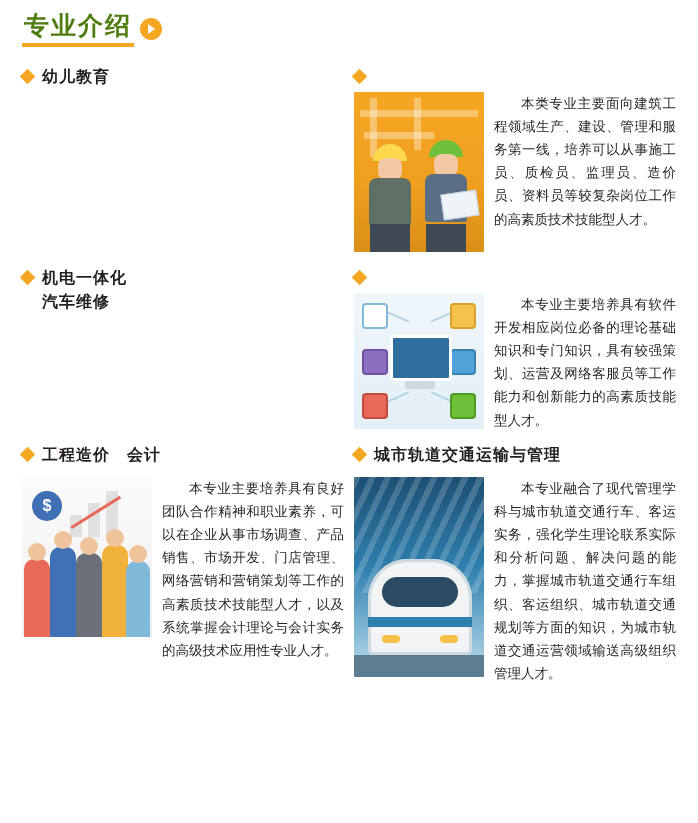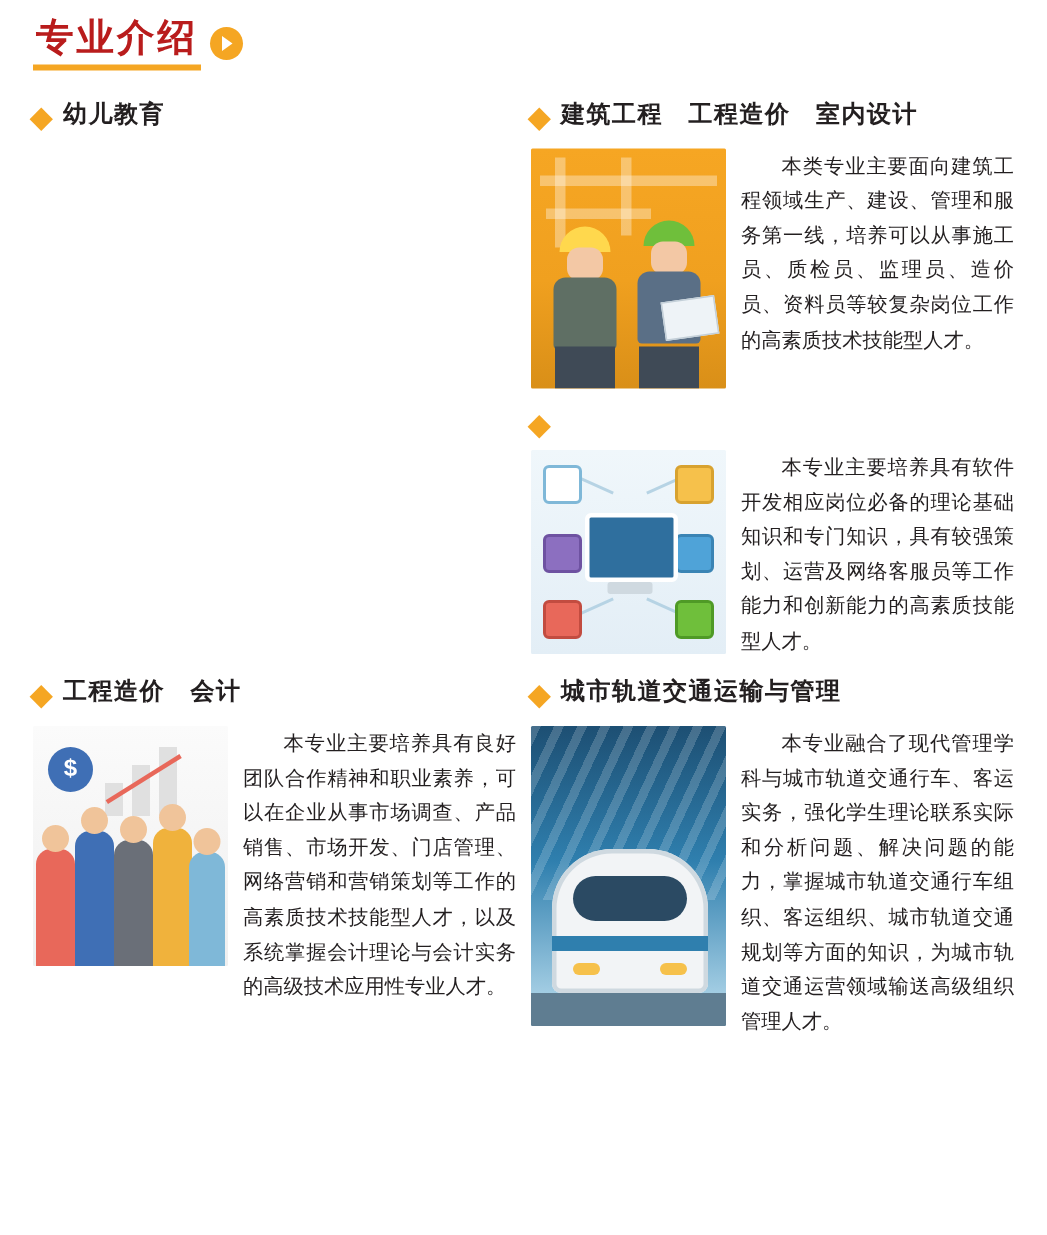--- a/index.html
+++ b/index.html
@@ -26,21 +26,21 @@
   .page-header {
     display: flex;
     align-items: center;
     margin-top: 12px;
     margin-bottom: 18px;
   }
   .header-title {
     font-size: 25px;
     font-weight: bold;
     letter-spacing: 2px;
-    color: #b91c1c;
+    color: #4d7c0f;
     border-bottom: 4px solid #f5a623;
     padding: 0 2px 3px 2px;
     line-height: 1.1;
   }
   .header-arrow {
     margin-left: 6px;
     width: 22px;
     height: 22px;
     border-radius: 50%;
     background: #f5a623;
@@ -59,21 +59,21 @@
   }
   .cell {
     position: relative;
   }
   .cell-inner {
     padding-bottom: 10px;
   }
 
   .prog-title {
     display: flex;
-    align-items: center;
+    align-items: flex-start;
     margin-bottom: 10px;
   }
   .diamond {
     width: 11px;
     height: 11px;
     background: #f5a623;
     transform: rotate(45deg);
     margin-top: 6px;
     margin-right: 9px;
     flex: 0 0 auto;
@@ -233,21 +233,20 @@
           <span class="diamond"></span>
           <span class="prog-title-text">幼儿教育</span>
         </div>
       </div>
     </div>
 
     <div class="cell">
       <div class="cell-inner">
         <div class="prog-title">
           <span class="diamond"></span>
-          <span class="prog-title-text">建筑工程　工程造价　室内设计</span>
         </div>
         <div class="prog-body clearfix">
           <div class="thumb thumb-constr">
             <div class="beam bm1"></div>
               <div class="beam bm2"></div>
             <div class="beam bm3"></div>
               <div class="beam bm4"></div>
             <div class="worker w1">
                 <div class="helmet"></div>
                 <div class="face"></div>
@@ -262,20 +261,25 @@
                 <div class="plan"></div>
               </div>
           </div>
           <div class="prog-text">本类专业主要面向建筑工程领域生产、建设、管理和服务第一线，培养可以从事施工员、质检员、监理员、造价员、资料员等较复杂岗位工作的高素质技术技能型人才。</div>
         </div>
       </div>
     </div>
 
     <div class="cell">
       <div class="cell-inner">
+        <div class="prog-title">
+          <span class="diamond"></span>
+          <span class="prog-title-text" style="white-space:pre-line">机电一体化
+汽车维修</span>
+        </div>
       </div>
     </div>
 
     <div class="cell">
       <div class="cell-inner">
         <div class="prog-title">
           <span class="diamond"></span>
         </div>
         <div class="prog-body clearfix">
           <div class="thumb thumb-net">

